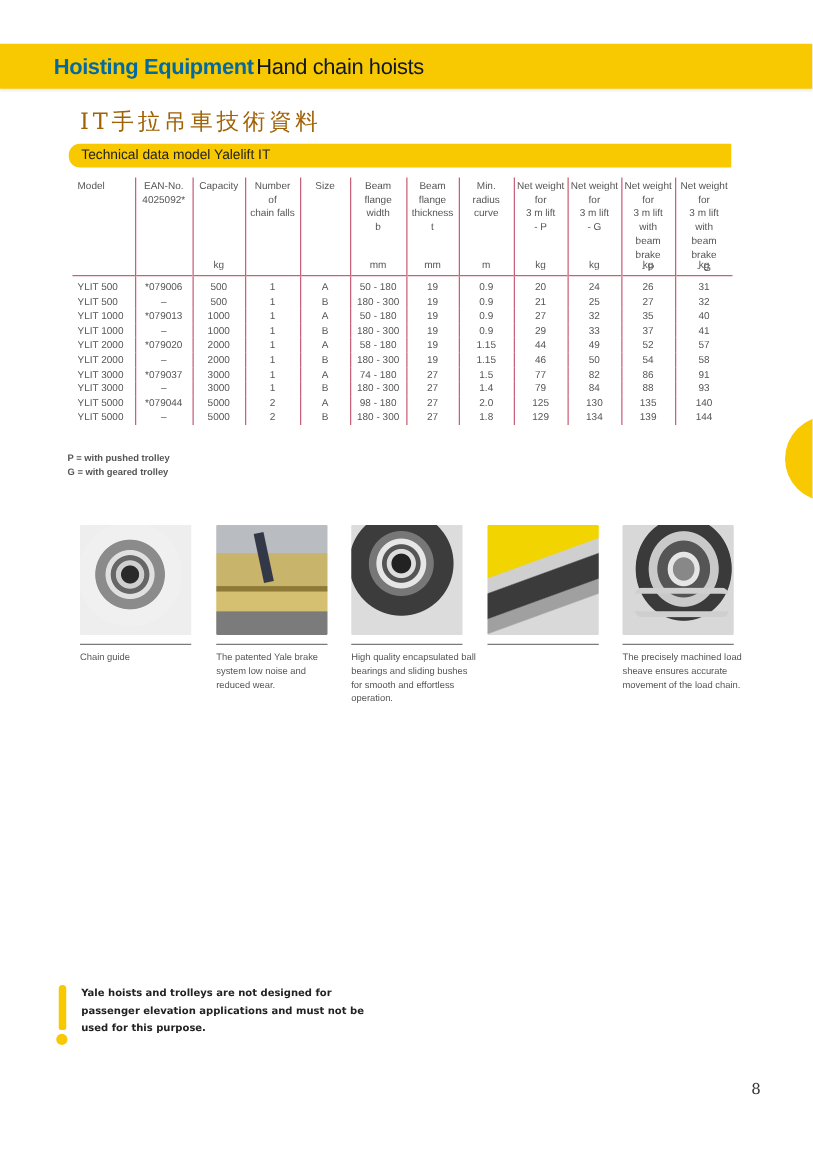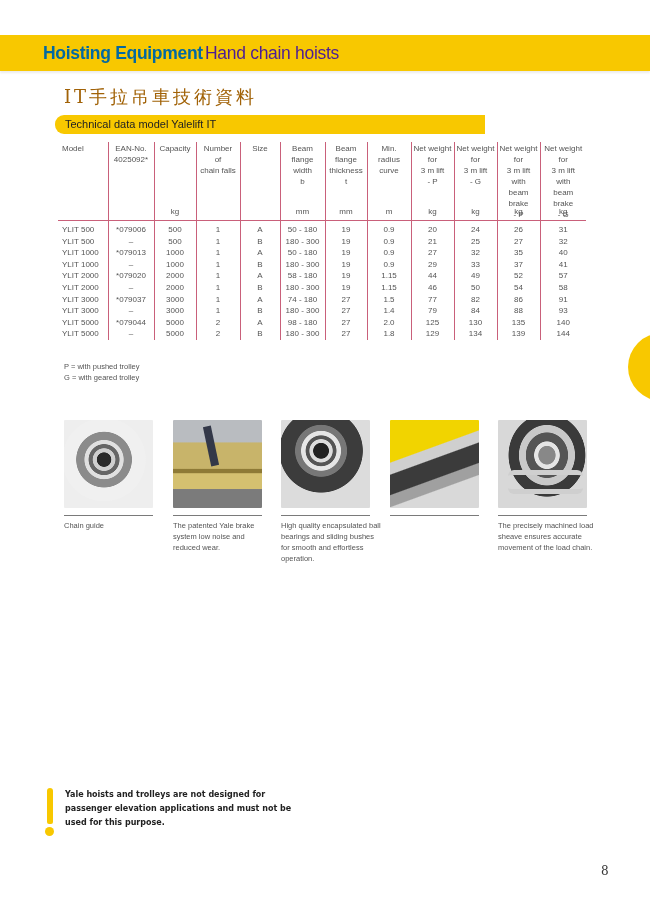--- a/index.html
+++ b/index.html
@@ -11,31 +11,31 @@
     background: #f8c800;
     box-shadow: 0 2px 2px rgba(0,0,0,0.08);
   }
   .top-band .t1 {
     position: absolute; left: 43px; top: 8px;
     font-family: "Liberation Sans", sans-serif; font-size: 17.5px; font-weight: bold;
     color: #0369a1; letter-spacing: -0.3px;
   }
   .top-band .t2 {
     position: absolute; left: 205px; top: 8px;
-    font-size: 17.5px; color: #4c1d95; letter-spacing: -0.3px;
+    font-size: 17.5px; color: #0f172a; letter-spacing: -0.3px;
   }
 
   .zh-title {
     position: absolute; left: 64px; top: 85px;
     font-family: "DejaVu Serif", serif; font-size: 18px; color: #a16207;
     letter-spacing: 3px;
   }
 
   .sub-band {
-    position: absolute; left: 55px; top: 115px; width: 430px; height: 19px;
+    position: absolute; left: 55px; top: 115px; width: 530px; height: 19px;
     background: #f8c800; border-radius: 9px 0 0 9px;
   }
   .sub-band span {
     position: absolute; left: 10px; top: 3px; font-size: 11px; color: #222;
   }
 
   table.spec {
     position: absolute; left: 58px; top: 142px; width: 528px;
     border-collapse: collapse; font-size: 8px; color: #555;
   }
@@ -44,21 +44,21 @@
     text-align: center; font-weight: normal;
     padding: 0 2px;
   }
   table.spec th:first-child, table.spec td:first-child { border-left: none; text-align: left; padding-left: 4px; margin-left: 17px; }
   table.spec thead th { vertical-align: top; line-height: 11px; padding-top: 1px; height: 78px; position: relative; }
   table.spec thead th .unit { position: absolute; left: 0; right: 0; bottom: 3px; text-align: center; }
   table.spec thead tr { border-bottom: 1.5px solid #c9607a; }
   table.spec tbody td { line-height: 11.6px; height: 11.6px; white-space: nowrap; }
   table.spec tbody tr:first-child td { padding-top: 3px; height: 14.6px; }
 
-  .notes { position: absolute; left: 64px; top: 362px; font-size: 7.5px; color: #555; line-height: 10.5px; }
+  .notes { position: absolute; left: 54px; top: 362px; font-size: 7.5px; color: #555; line-height: 10.5px; font-weight: bold; }
 
   .feature {
     position: absolute; top: 420px; width: 89px;
   }
   .feature .photo {
     width: 89px; height: 88px; border-radius: 1px; overflow: hidden; position: relative;
   }
   .feature .rule { width: 89px; height: 1px; background: #7a7a7a; margin-top: 7px; }
   .feature .cap { font-size: 7.5px; color: #555; line-height: 11px; margin-top: 4px; width: 100px; }
 

